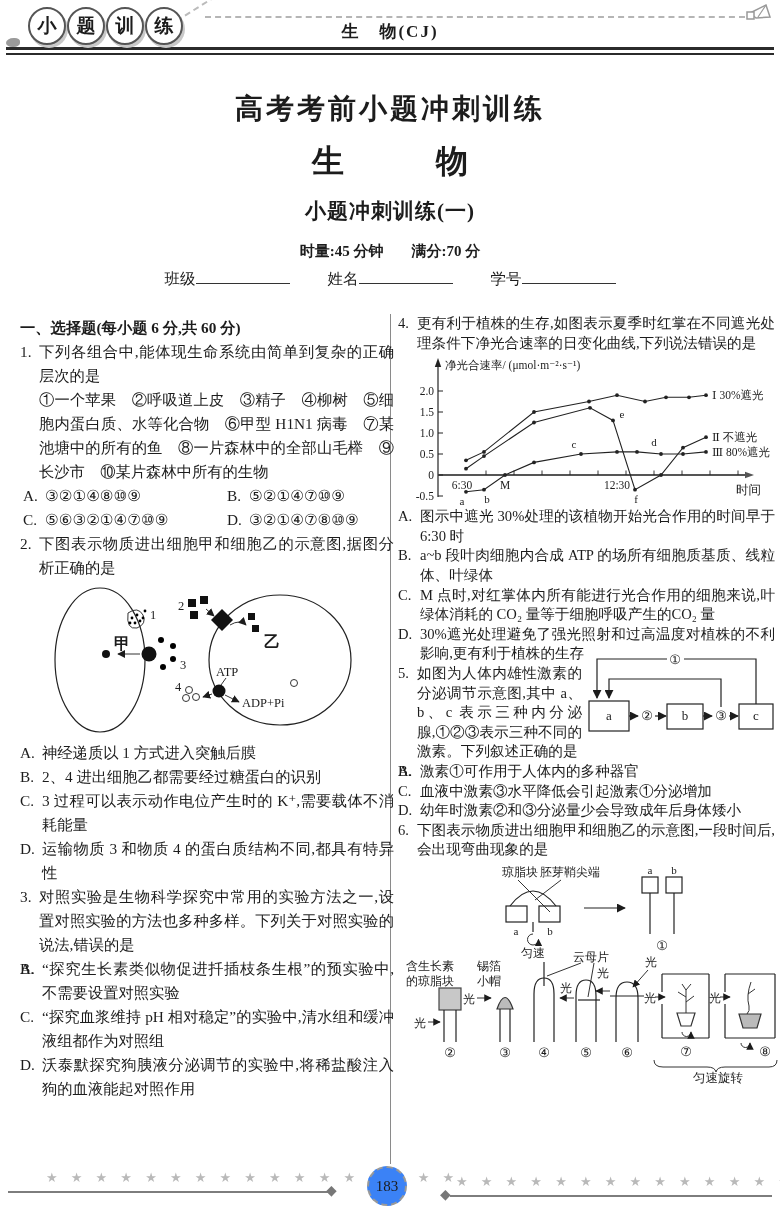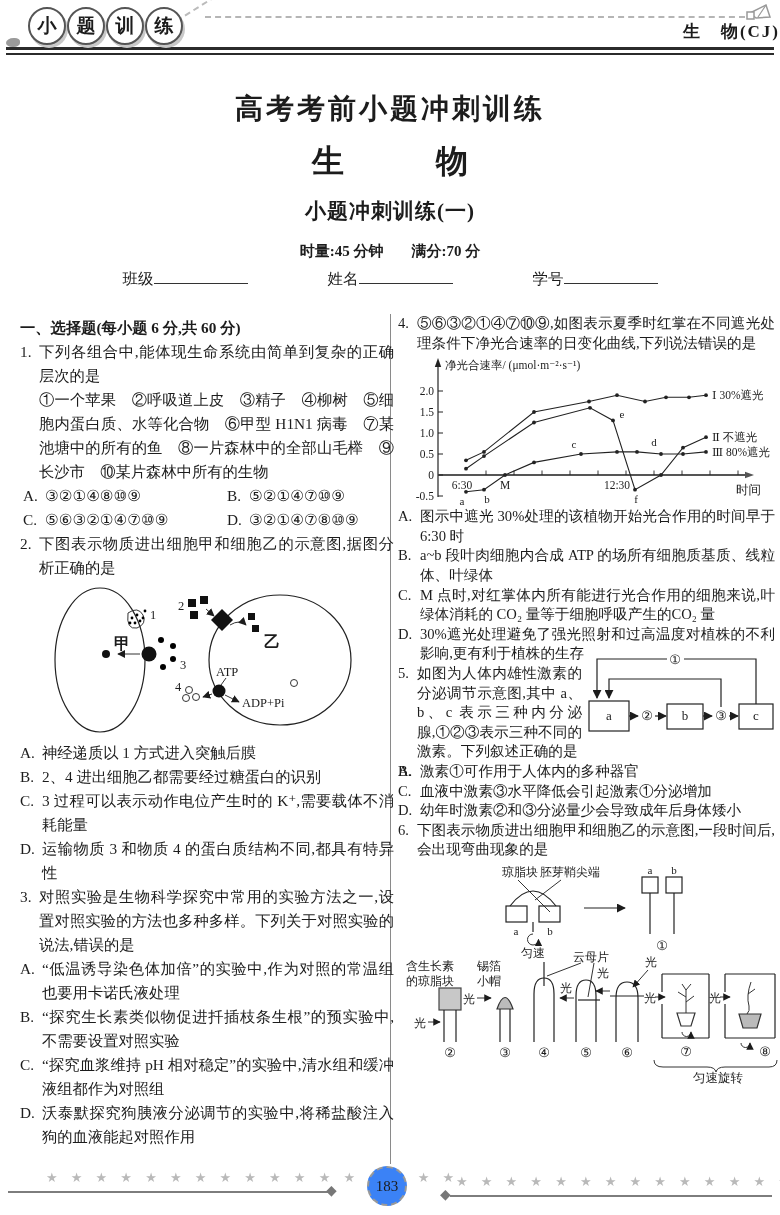--- a/index.html
+++ b/index.html
@@ -12,29 +12,29 @@
   .hdr-logo{position:absolute;left:28px;top:7px;display:flex;}
   .logo-circle{
     width:34px;height:34px;border:2px solid #555;border-radius:50%;background:#fff;
     box-shadow:2px 3px 0 #c9c9c9;display:flex;align-items:center;justify-content:center;
     font-size:19px;font-weight:bold;margin-right:1px;position:relative;z-index:2;
   }
   .logo-dash{position:absolute;left:24px;top:47px;width:150px;border-top:2px dashed #aaa;}
   .logo-slant{position:absolute;left:176px;top:20px;width:46px;border-top:2px dashed #bbb;transform:rotate(-32deg);transform-origin:left top;}
   .ink-blob{position:absolute;left:6px;top:38px;width:14px;height:9px;background:#9a9a9a;border-radius:60% 40% 50% 50%;}
   .hdr-dashline{position:absolute;left:205px;top:16px;width:540px;border-top:2px dashed #b5b5b5;}
-  .hdr-subject{position:absolute;left:0;top:20px;width:780px;text-align:right;font-size:17px;font-weight:bold;letter-spacing:2px;}
+  .hdr-subject{position:absolute;left:0;top:20px;width:780px;text-align:center;font-size:17px;font-weight:bold;letter-spacing:2px;}
   .pencil{position:absolute;right:8px;top:3px;}
   .dbl-rule{position:absolute;left:6px;top:47px;width:768px;height:3px;border-top:3px solid #2b2b2b;border-bottom:2px solid #2b2b2b;}
   
   .t-main{position:absolute;left:0;top:90px;width:780px;text-align:center;font-size:28px;font-weight:bold;letter-spacing:3px;}
   .t-subj{position:absolute;left:0;top:140px;width:780px;display:flex;justify-content:center;gap:92px;font-size:32px;font-weight:bold;}
   .t-sub{position:absolute;left:0;top:197px;width:780px;text-align:center;font-size:21px;font-weight:bold;letter-spacing:1px;}
   .t-meta{position:absolute;left:0;top:242px;width:780px;display:flex;justify-content:center;gap:28px;font-size:15px;font-weight:bold;}
-  .t-fill{position:absolute;left:0;top:268px;width:780px;display:flex;justify-content:center;gap:80px;font-size:15.5px;}
+  .t-fill{position:absolute;left:0;top:268px;width:780px;display:flex;justify-content:center;gap:38px;font-size:15.5px;}
   .fill-line{display:inline-block;width:94px;border-bottom:1px solid #333;height:15px;}
   
   .divider{position:absolute;left:390px;top:314px;width:1px;height:850px;background:#8a8a8a;}
   .col{position:absolute;text-align:justify;}
   .col-left{left:8px;top:316px;width:374px;font-size:15.3px;line-height:24px;margin-left:12px;}
   .col-right{left:398px;top:314px;width:377px;font-size:14.6px;line-height:19.6px;}
   .sec-head{font-weight:bold;}
   .q{position:relative;padding-left:19px;}
   .qnum{position:absolute;left:0;top:0;}
   .qbody{padding-left:19px;}
@@ -178,31 +178,31 @@
   </svg>
   <div class="opt"><span class="optlab">A.</span><span>神经递质以 1 方式进入突触后膜</span></div>
   <div class="opt"><span class="optlab">B.</span><span>2、4 进出细胞乙都需要经过糖蛋白的识别</span></div>
   <div class="opt"><span class="optlab">C.</span><span>3 过程可以表示动作电位产生时的 K⁺,需要载体不消耗能量</span></div>
   <div class="opt"><span class="optlab">D.</span><span>运输物质 3 和物质 4 的蛋白质结构不同,都具有特异性</span></div>
 
   <div class="q">
     <span class="qnum">3.</span>
     <span>对照实验是生物科学探究中常用的实验方法之一,设置对照实验的方法也多种多样。下列关于对照实验的说法,错误的是</span>
   </div>
-  <div class="opt"><span class="optlab">A.</span><span>“低温诱导染色体加倍”的实验中,作为对照的常温组也要用卡诺氏液处理</span></div>
+  <div class="opt"><span class="optlab">A.</span></div>
   <div class="opt"><span class="optlab">B.</span><span>“探究生长素类似物促进扦插枝条生根”的预实验中,不需要设置对照实验</span></div>
   <div class="opt"><span class="optlab">C.</span><span>“探究血浆维持 pH 相对稳定”的实验中,清水组和缓冲液组都作为对照组</span></div>
   <div class="opt"><span class="optlab">D.</span><span>沃泰默探究狗胰液分泌调节的实验中,将稀盐酸注入狗的血液能起对照作用</span></div>
 </div>
 
 <div class="col col-right">
 
   <div class="q">
     <span class="qnum">4.</span>
-    <span>⑤⑥③②①④⑦⑩⑨,如图表示夏季时红掌在不同遮光处理条件下净光合速率的日变化曲线,下列说法错误的是</span>
+    <span>更有利于植株的生存,如图表示夏季时红掌在不同遮光处理条件下净光合速率的日变化曲线,下列说法错误的是</span>
   </div>
   <svg id="q4-chart" width="377" height="154" viewBox="0 0 377 154">
       <line x1="40" y1="10" x2="40" y2="144" stroke="#222" stroke-width="1.2"></line>
       <polygon points="40,5 36.8,14 43.2,14" fill="#222"></polygon>
       <line x1="40" y1="122" x2="350" y2="122" stroke="#555" stroke-width="2"></line>
       <polygon points="356,122 347,118.8 347,125.2" fill="#555"></polygon>
       <text x="47" y="16" font-size="11.5">净光合速率/ (μmol·m⁻²·s⁻¹)</text>
       <line x1="40" y1="38" x2="45" y2="38" stroke="#222" stroke-width="1"></line>
       <text x="36" y="42" font-size="11.5" text-anchor="end">2.0</text>
       <line x1="40" y1="59" x2="45" y2="59" stroke="#222" stroke-width="1"></line>

